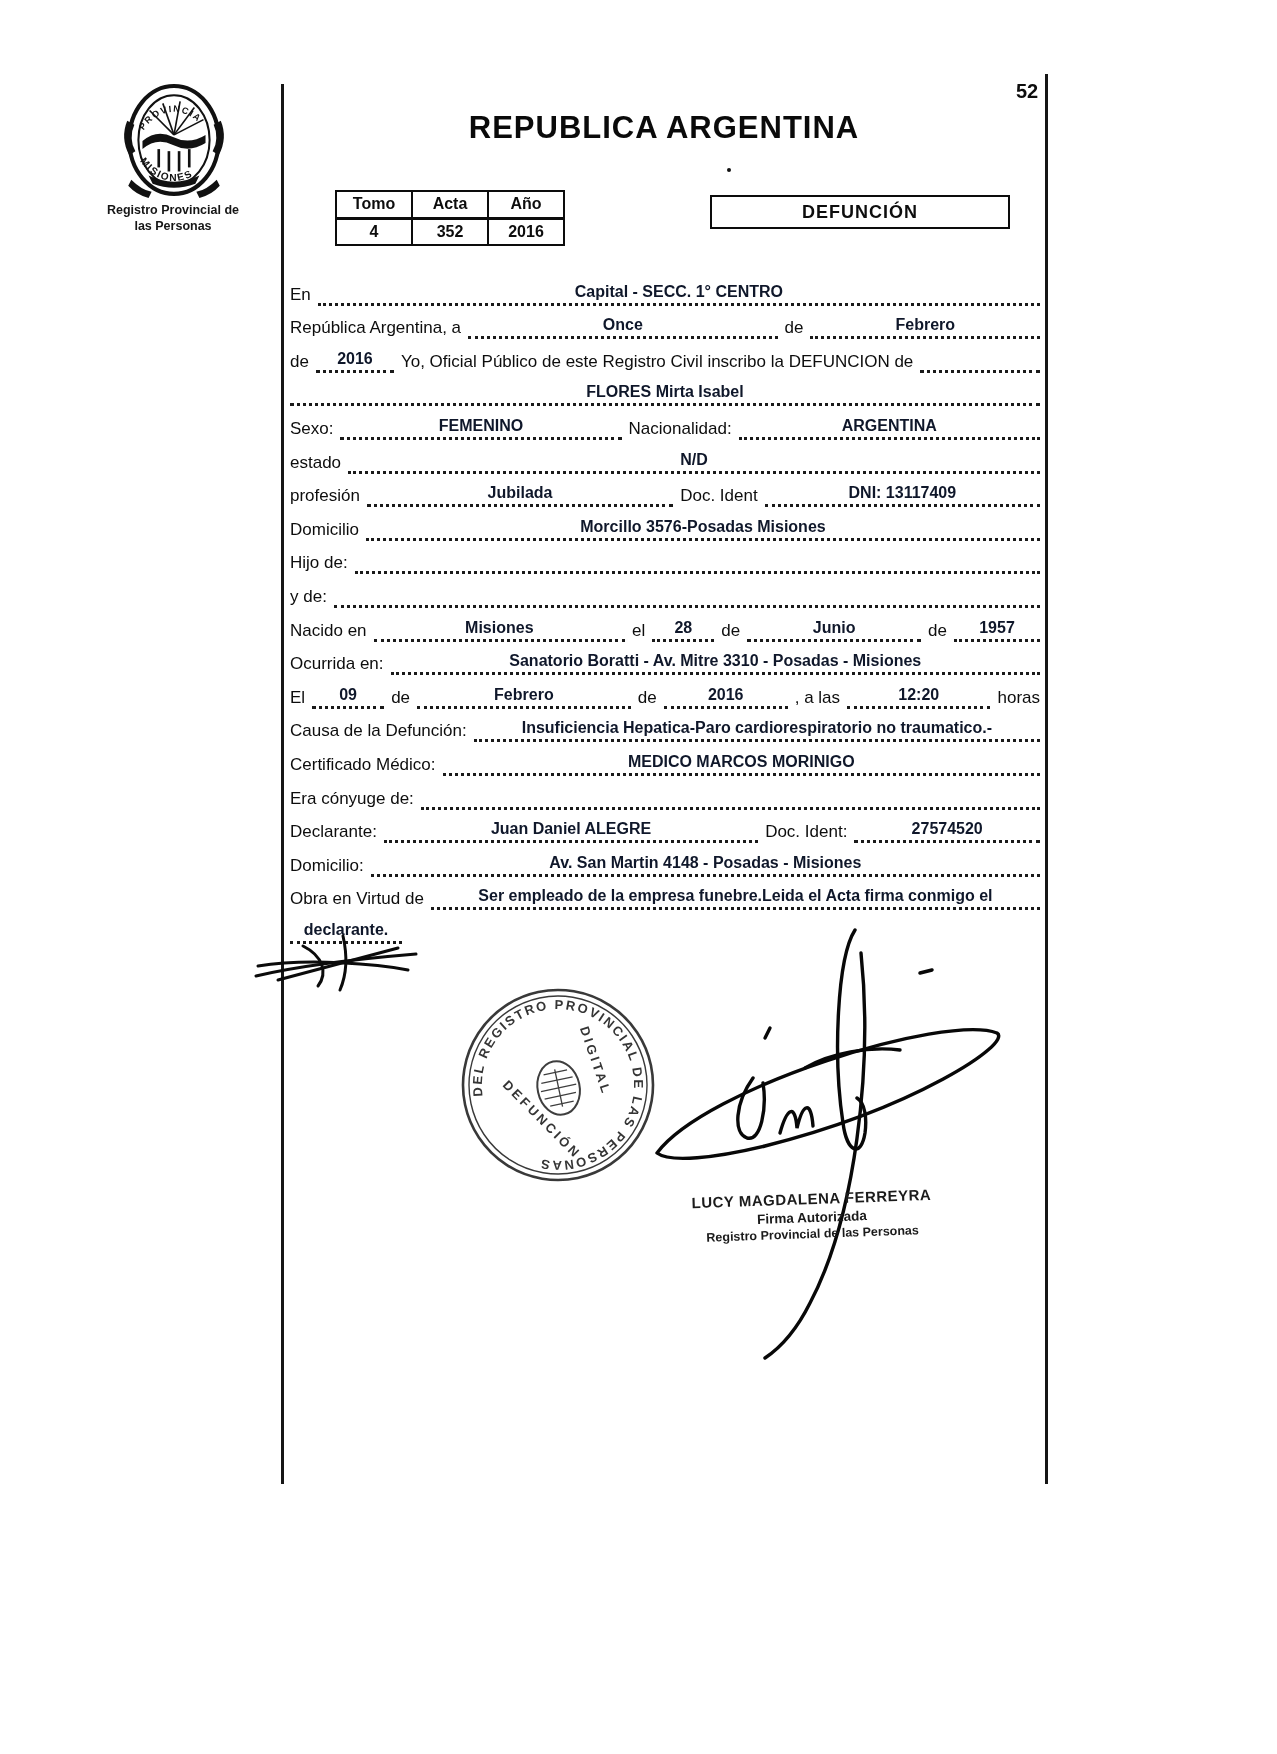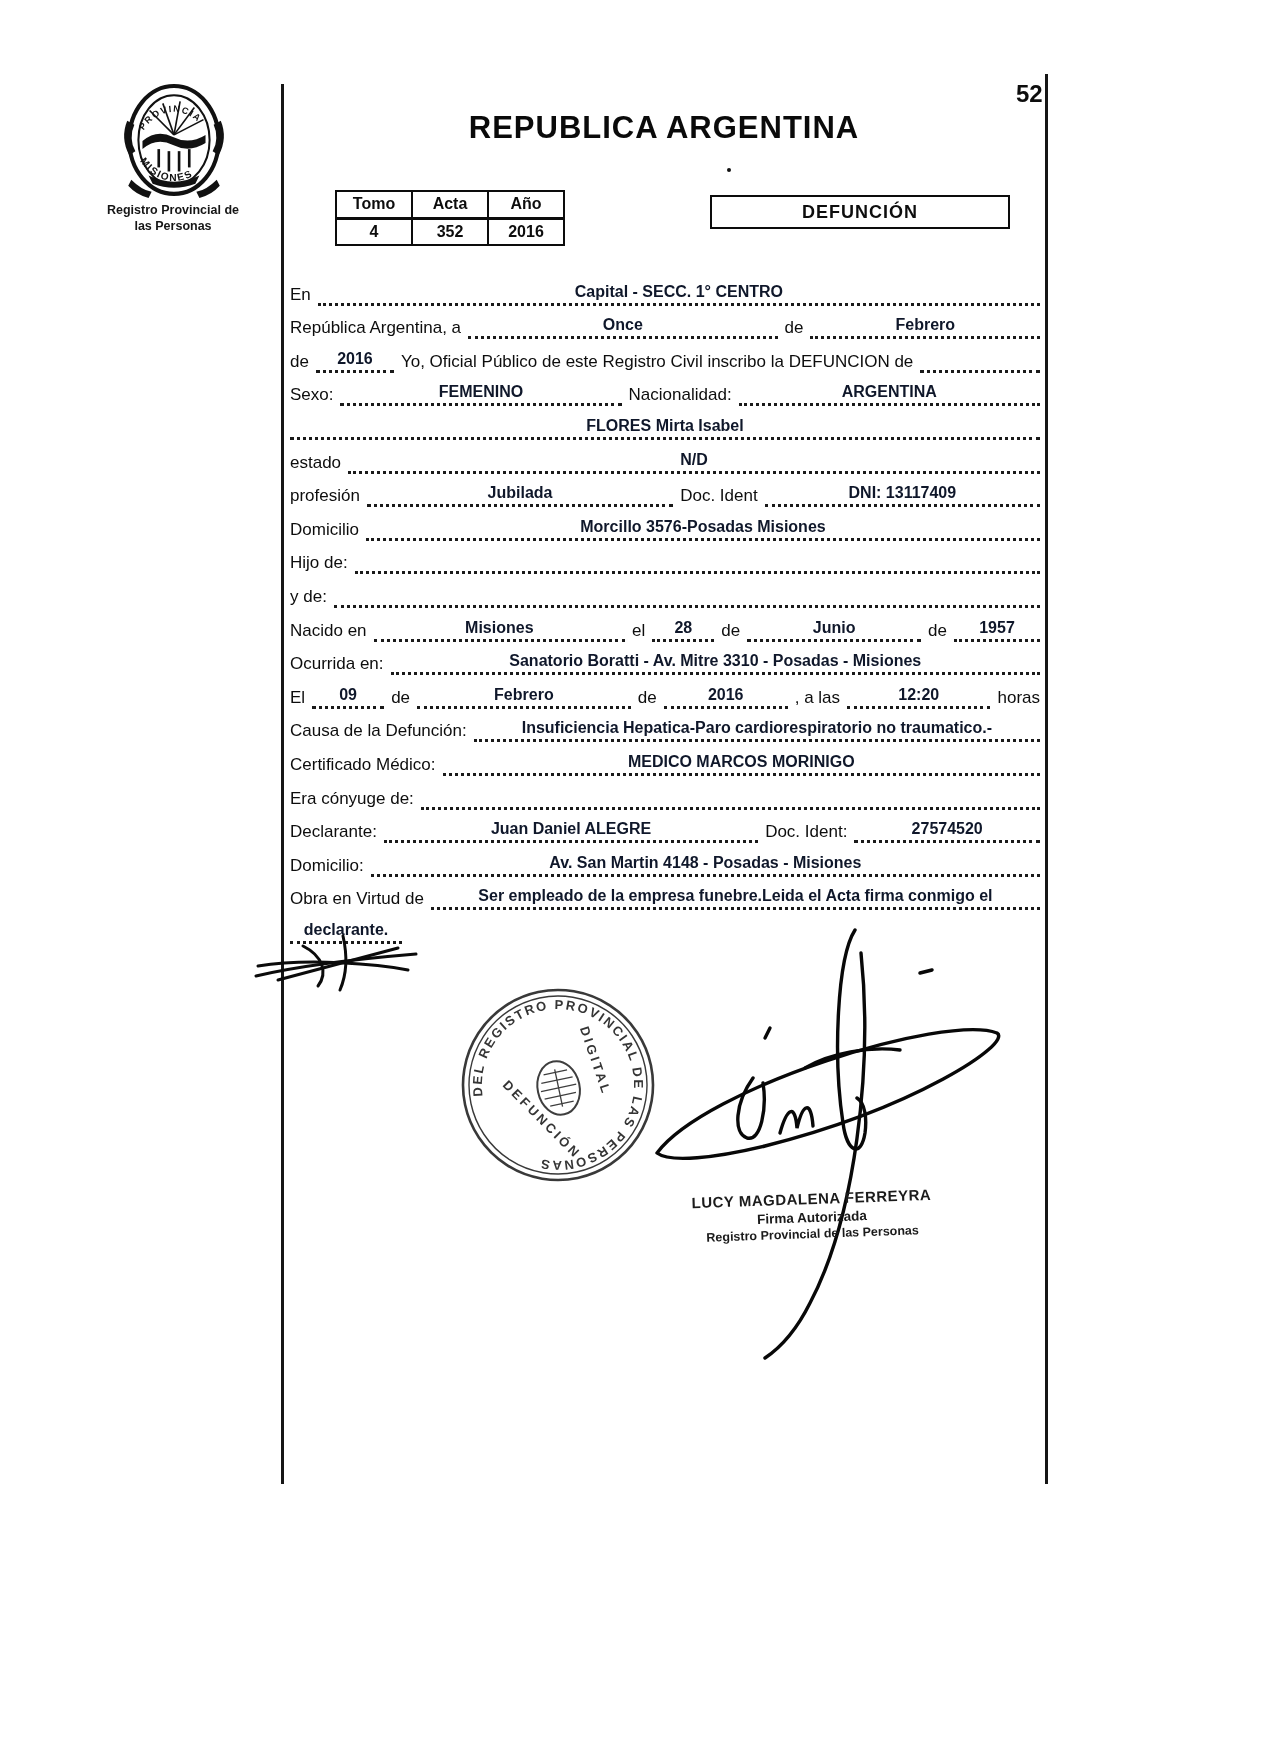--- a/index.html
+++ b/index.html
@@ -5,21 +5,21 @@
   * { margin:0; padding:0; box-sizing:border-box; }
   html,body { background:#ffffff; }
   .page {
     position:relative; width:1277px; height:1754px; background:#fff;
     font-family:"Liberation Sans", sans-serif; color:#0d0d0d; overflow:hidden;
   }
   .vline { position:absolute; width:3px; background:#161616; }
   .vline-left  { left:281px;  top:84px; height:1400px; }
   .vline-right { left:1045px; top:74px; height:1410px; }
 
-  .page-number { position:absolute; left:1016px; top:80px; font-size:24px; font-weight:bold; }
+  .page-number { position:absolute; left:1016px; top:80px; font-size:20px; font-weight:bold; }
 
   .logo { position:absolute; left:118px; top:82px; width:112px; height:120px; }
   .logo-caption { position:absolute; left:88px; top:202px; width:170px; text-align:center;
     font-size:12.5px; font-weight:bold; line-height:1.3; color:#161616; }
 
   .doc-title { position:absolute; left:283px; top:110px; width:762px; text-align:center;
     font-size:31px; font-weight:bold; letter-spacing:1px; color:#0a0a0a; }
   .title-dot { position:absolute; left:727px; top:168px; width:4px; height:4px; background:#111; border-radius:50%; }
 
   .record-table { position:absolute; left:335px; top:190px; width:230px; border-collapse:collapse; }
@@ -131,27 +131,27 @@
         <span class="label">de</span>
         <span class="value" style="flex-grow: 1;">Febrero</span>
       </div>
       <div class="form-row">
         <span class="label">de</span>
         <span class="value" style="flex: 0 0 78px;">2016</span>
         <span class="label">Yo, Oficial Público de este Registro Civil inscribo la DEFUNCION de</span>
         <span class="value" style="flex-grow: 1;"></span>
       </div>
       <div class="form-row">
+        <span class="value" style="flex-grow: 1;">FLORES Mirta Isabel</span>
+      </div>
+      <div class="form-row">
         <span class="label">Sexo:</span>
         <span class="value" style="flex-grow: 1;">FEMENINO</span>
         <span class="label">Nacionalidad:</span>
         <span class="value" style="flex-grow: 1.05;">ARGENTINA</span>
-      </div>
-      <div class="form-row">
-        <span class="value" style="flex-grow: 1;">FLORES Mirta Isabel</span>
       </div>
       <div class="form-row">
         <span class="label">estado</span>
         <span class="value" style="flex-grow: 1;">N/D</span>
       </div>
       <div class="form-row">
         <span class="label">profesión</span>
         <span class="value" style="flex-grow: 1.45;">Jubilada</span>
         <span class="label">Doc. Ident</span>
         <span class="value" style="flex-grow: 1;">DNI: 13117409</span>

